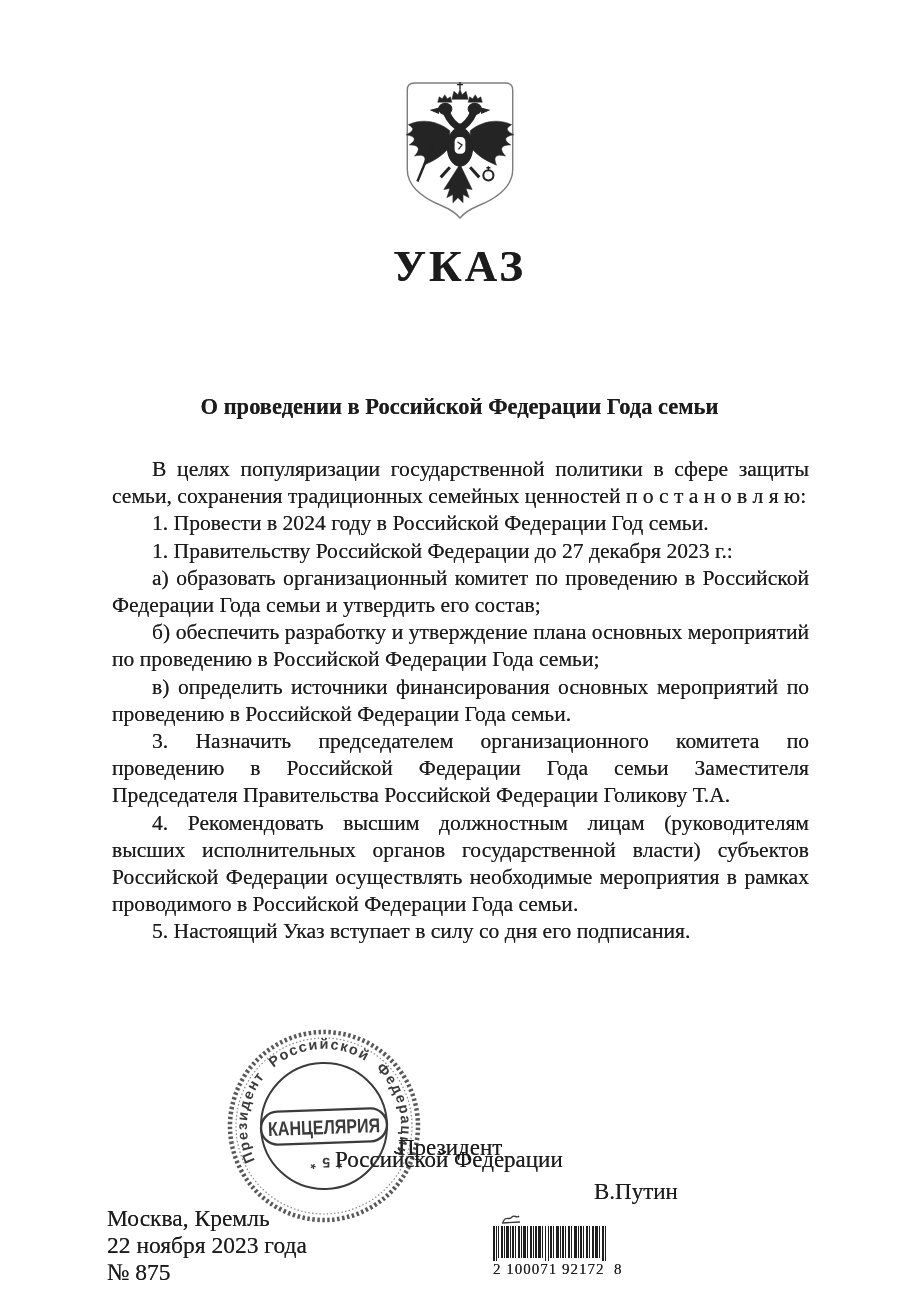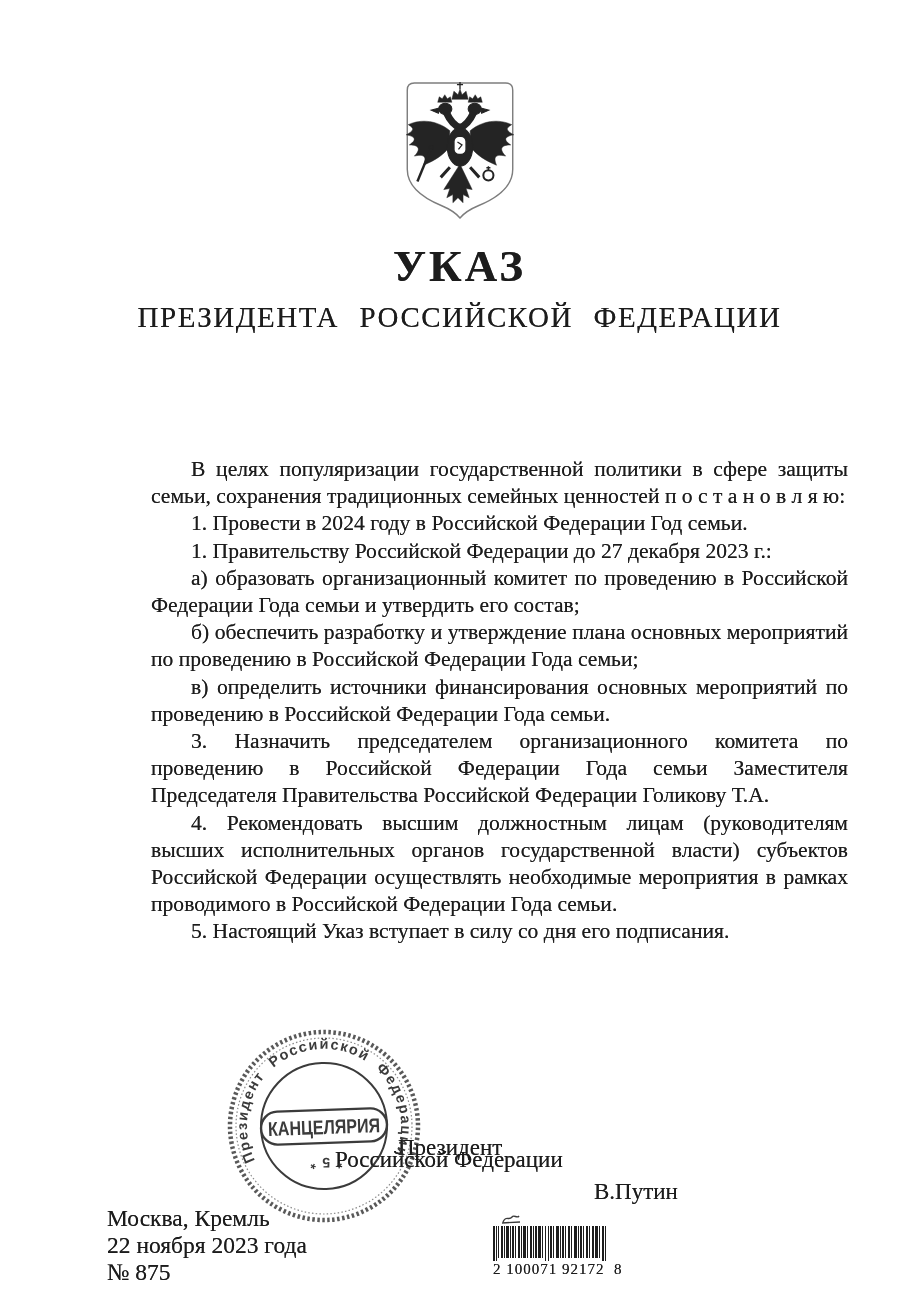--- a/index.html
+++ b/index.html
@@ -47,21 +47,20 @@
     font-weight: bold;
   }
 
   .doc-body {
     position: absolute;
     left: 112px; top: 456px;
     width: 697px;
     font-size: 21.6px;
     line-height: 27.2px;
     text-align: justify;
-    margin-left: 39px;
   }
   .doc-body p { text-indent: 40px; margin: 0; }
 
   .stamp {
     position: absolute;
     left: 224px; top: 1026px;
     width: 200px; height: 200px;
     transform: rotate(-2deg);
     opacity: .92;
     z-index: 3;
@@ -133,22 +132,22 @@
       <path d="M34,68 L20,102" fill="none" stroke-width="2.4"></path>
       <circle cx="33.5" cy="68.5" r="2"></circle>
 
       <circle cx="90" cy="96" r="5" fill="none" stroke-width="2"></circle>
       <path d="M90,91 v-4 M88,88.5 h4" fill="none" stroke-width="1.4"></path>
     </g>
   </svg>
 
   <div class="doc-type scan-text">УКАЗ</div>
 
-  <div class="issuer scan-text">ПРЕЗИДЕНТА РОССИЙСКОЙ ФЕДЕРАЦИИ</div>
-
+
+  <div class="doc-title scan-text">О проведении в Российской Федерации Года семьи</div>
 
   <div class="doc-body scan-text">
     <p>В целях популяризации государственной политики в сфере защиты семьи, сохранения традиционных семейных ценностей п&nbsp;о&nbsp;с&nbsp;т&nbsp;а&nbsp;н&nbsp;о&nbsp;в&nbsp;л&nbsp;я&nbsp;ю:</p>
     <p>1. Провести в 2024 году в Российской Федерации Год семьи.</p>
     <p>1. Правительству Российской Федерации до 27 декабря 2023 г.:</p>
     <p>а) образовать организационный комитет по проведению в Российской Федерации Года семьи и утвердить его состав;</p>
     <p>б) обеспечить разработку и утверждение плана основных мероприятий по проведению в Российской Федерации Года семьи;</p>
     <p>в) определить источники финансирования основных мероприятий по проведению в Российской Федерации Года семьи.</p>
     <p>3. Назначить председателем организационного комитета по проведению в Российской Федерации Года семьи Заместителя Председателя Правительства Российской Федерации Голикову&nbsp;Т.А.</p>
     <p>4. Рекомендовать высшим должностным лицам (руководителям высших исполнительных органов государственной власти) субъектов Российской Федерации осуществлять необходимые мероприятия в рамках проводимого в Российской Федерации Года семьи.</p>

